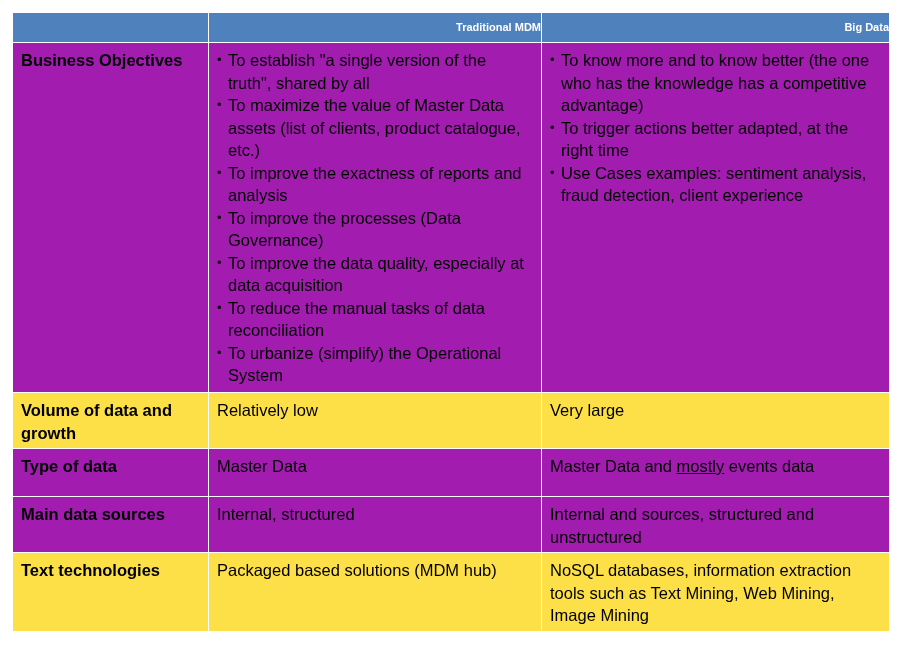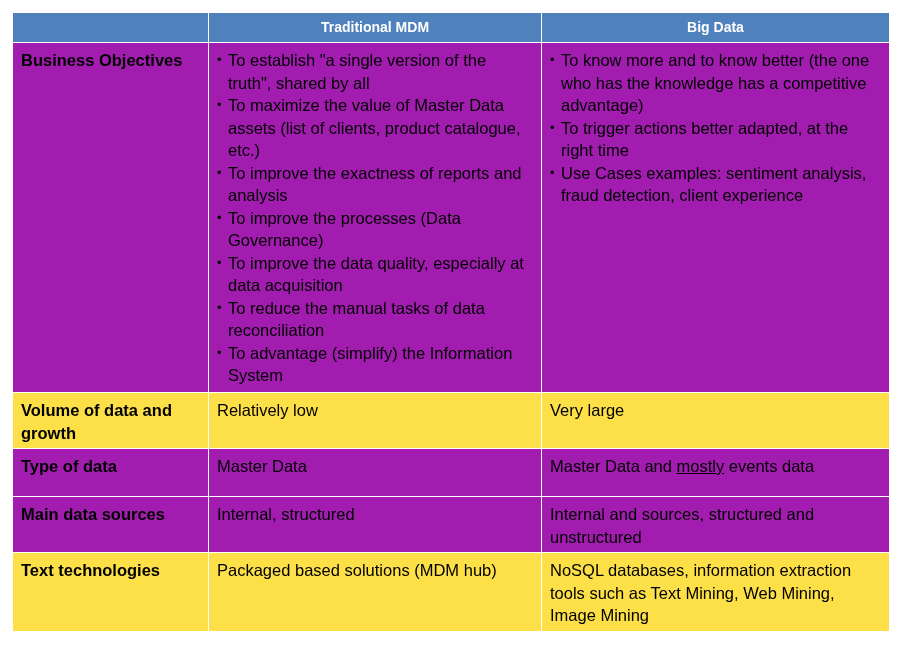--- a/index.html
+++ b/index.html
@@ -4,22 +4,22 @@
 <style>
   html, body { margin:0; padding:0; background:#ffffff; }
   body { width:901px; height:668px; position:relative; overflow:hidden;
          font-family:"Liberation Sans", "DejaVu Sans", sans-serif; color:#000; }
   table.cmp { position:absolute; left:12px; top:12px; width:877px;
               border-collapse:collapse; table-layout:fixed; font-size:16.5px; line-height:22.5px; }
   table.cmp col.c0 { width:196px; }
   table.cmp col.c1 { width:333px; }
   table.cmp col.c2 { width:348px; }
   table.cmp th, table.cmp td { border:1.5px solid #ffffff; vertical-align:top; text-align:left; padding:0; }
-  table.cmp thead th { background:#4f81bd; color:#fff; font-weight:bold; text-align:center;
-                       height:29px; vertical-align:middle; font-size:14px; }
+  table.cmp thead th { background:#4f81bd; color:#fff; font-weight:bold; text-align:right;
+                       height:29px; vertical-align:middle; font-size:11px; }
   table.cmp thead th.blank { background:#4f81bd; }
   tr.dark td { background:#a21caf; }
   tr.light td { background:#fde047; }
   td .cell { padding:6px 8px 4px 8px; }
   td.rowhead { font-weight:bold; }
   ul.bl { list-style:none; margin:0; padding:0; }
   ul.bl li { position:relative; padding-left:11px; }
   ul.bl li::before { content:"\2022"; position:absolute; left:0; top:0; font-size:13px; }
   .ul { text-decoration:underline; }
   tr.r-bo td { height:349px; }
@@ -52,21 +52,21 @@
         </td>
       <td>
           <div class="cell">
         <ul class="bl">
           <li>To establish "a single version of the truth", shared by all</li>
           <li>To maximize the value of Master Data assets (list of clients, product catalogue, etc.)</li>
           <li>To improve the exactness of reports and analysis</li>
           <li>To improve the processes (Data Governance)</li>
           <li>To improve the data quality, especially at data acquisition</li>
           <li>To reduce the manual tasks of data reconciliation</li>
-          <li>To advantage (simplify) the Information System</li>
+          <li>To urbanize (simplify) the Operational System</li>
         </ul>
           </div>
         </td>
       <td>
           <div class="cell">
         <ul class="bl">
           <li>To know more and to know better (the one who has the knowledge has a competitive advantage)</li>
           <li>To trigger actions better adapted, at the right time</li>
           <li>Use Cases examples: sentiment analysis, fraud detection, client experience</li>
         </ul>

